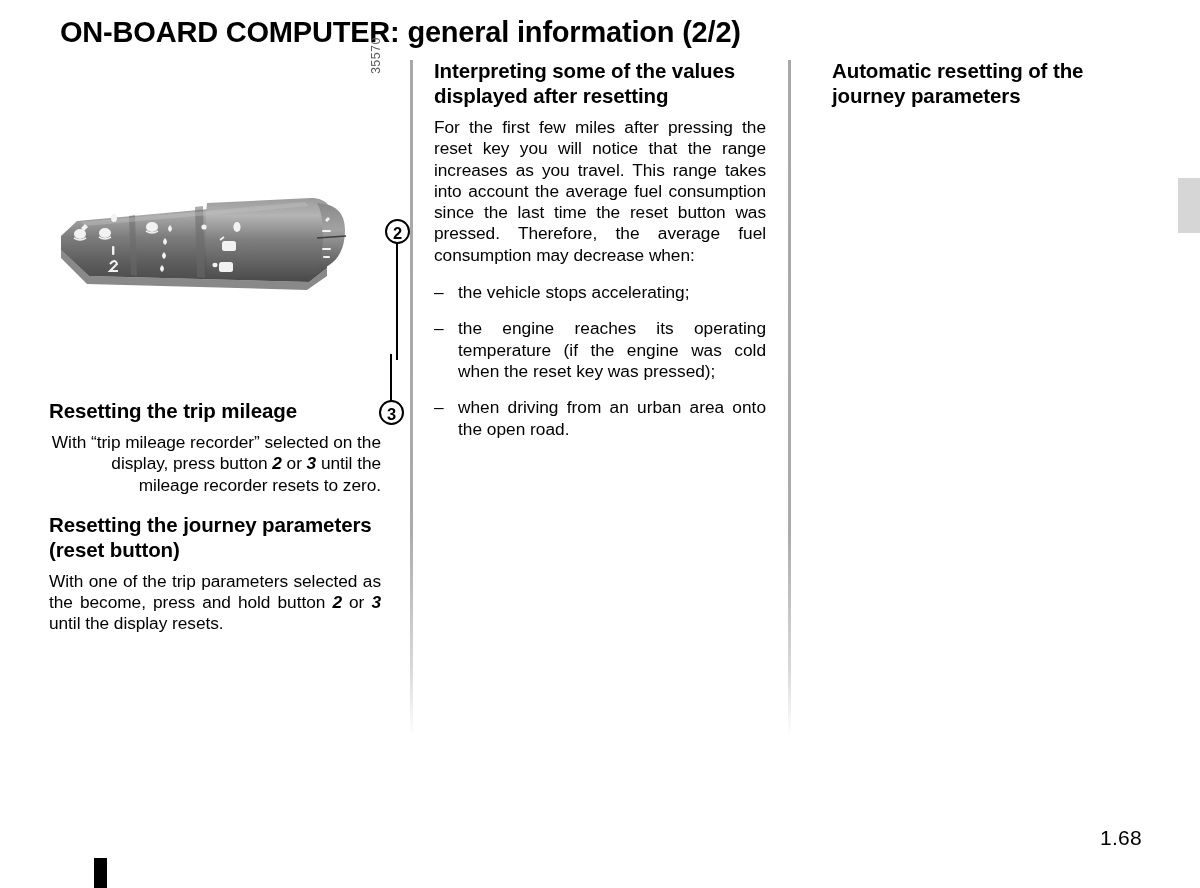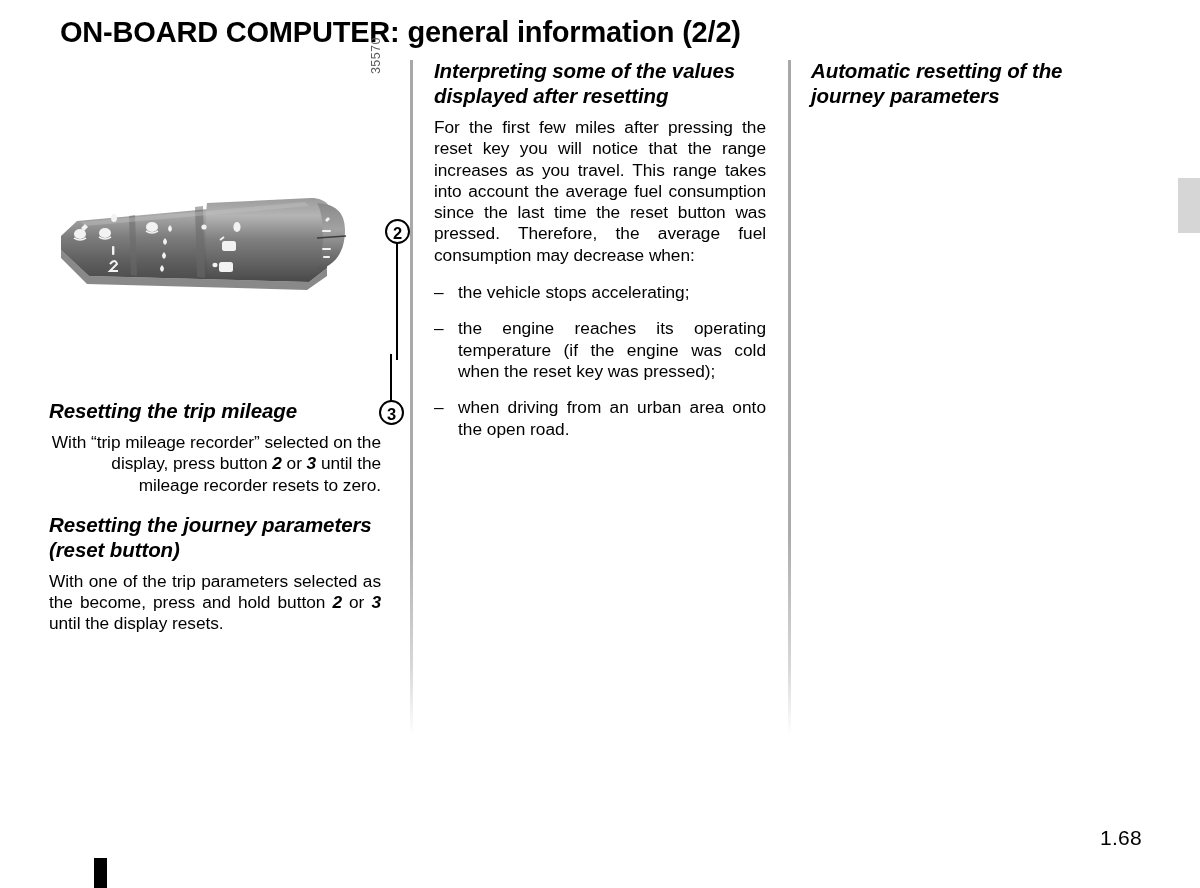--- a/index.html
+++ b/index.html
@@ -27,42 +27,41 @@
     white-space: nowrap;
   }
 
   
   .column {
     position: absolute;
     top: 58px;
   }
   #col-left   { left: 49px;  width: 332px; }
   #col-mid    { left: 434px; width: 332px; }
-  #col-right  { left: 811px; width: 330px; }
+  #col-right  { left: 832px; width: 330px; }
 
   
   .col-divider {
     position: absolute;
     top: 60px;
     width: 3px;
     height: 675px;
     background: linear-gradient(to bottom,
                 #a8a8a8 0%, #ababab 70%, #d8d8d8 90%, #ffffff 100%);
   }
   #divider-1 { left: 410px; }
   #divider-2 { left: 788px; }
 
   
   h2.sec-heading {
     font-size: 20.5px;
     font-weight: bold;
     line-height: 25px;
     margin: 0 0 9px 0;
     letter-spacing: -0.1px;
-    font-style: italic;
   }
   p.body {
     font-size: 17.3px;
     line-height: 21.3px;
     margin: 0 0 16px 0;
     text-align: justify;
     letter-spacing: -0.05px;
   }
   p.body:last-child { margin-bottom: 0; }
   p.body-ragged { text-align: right; }

